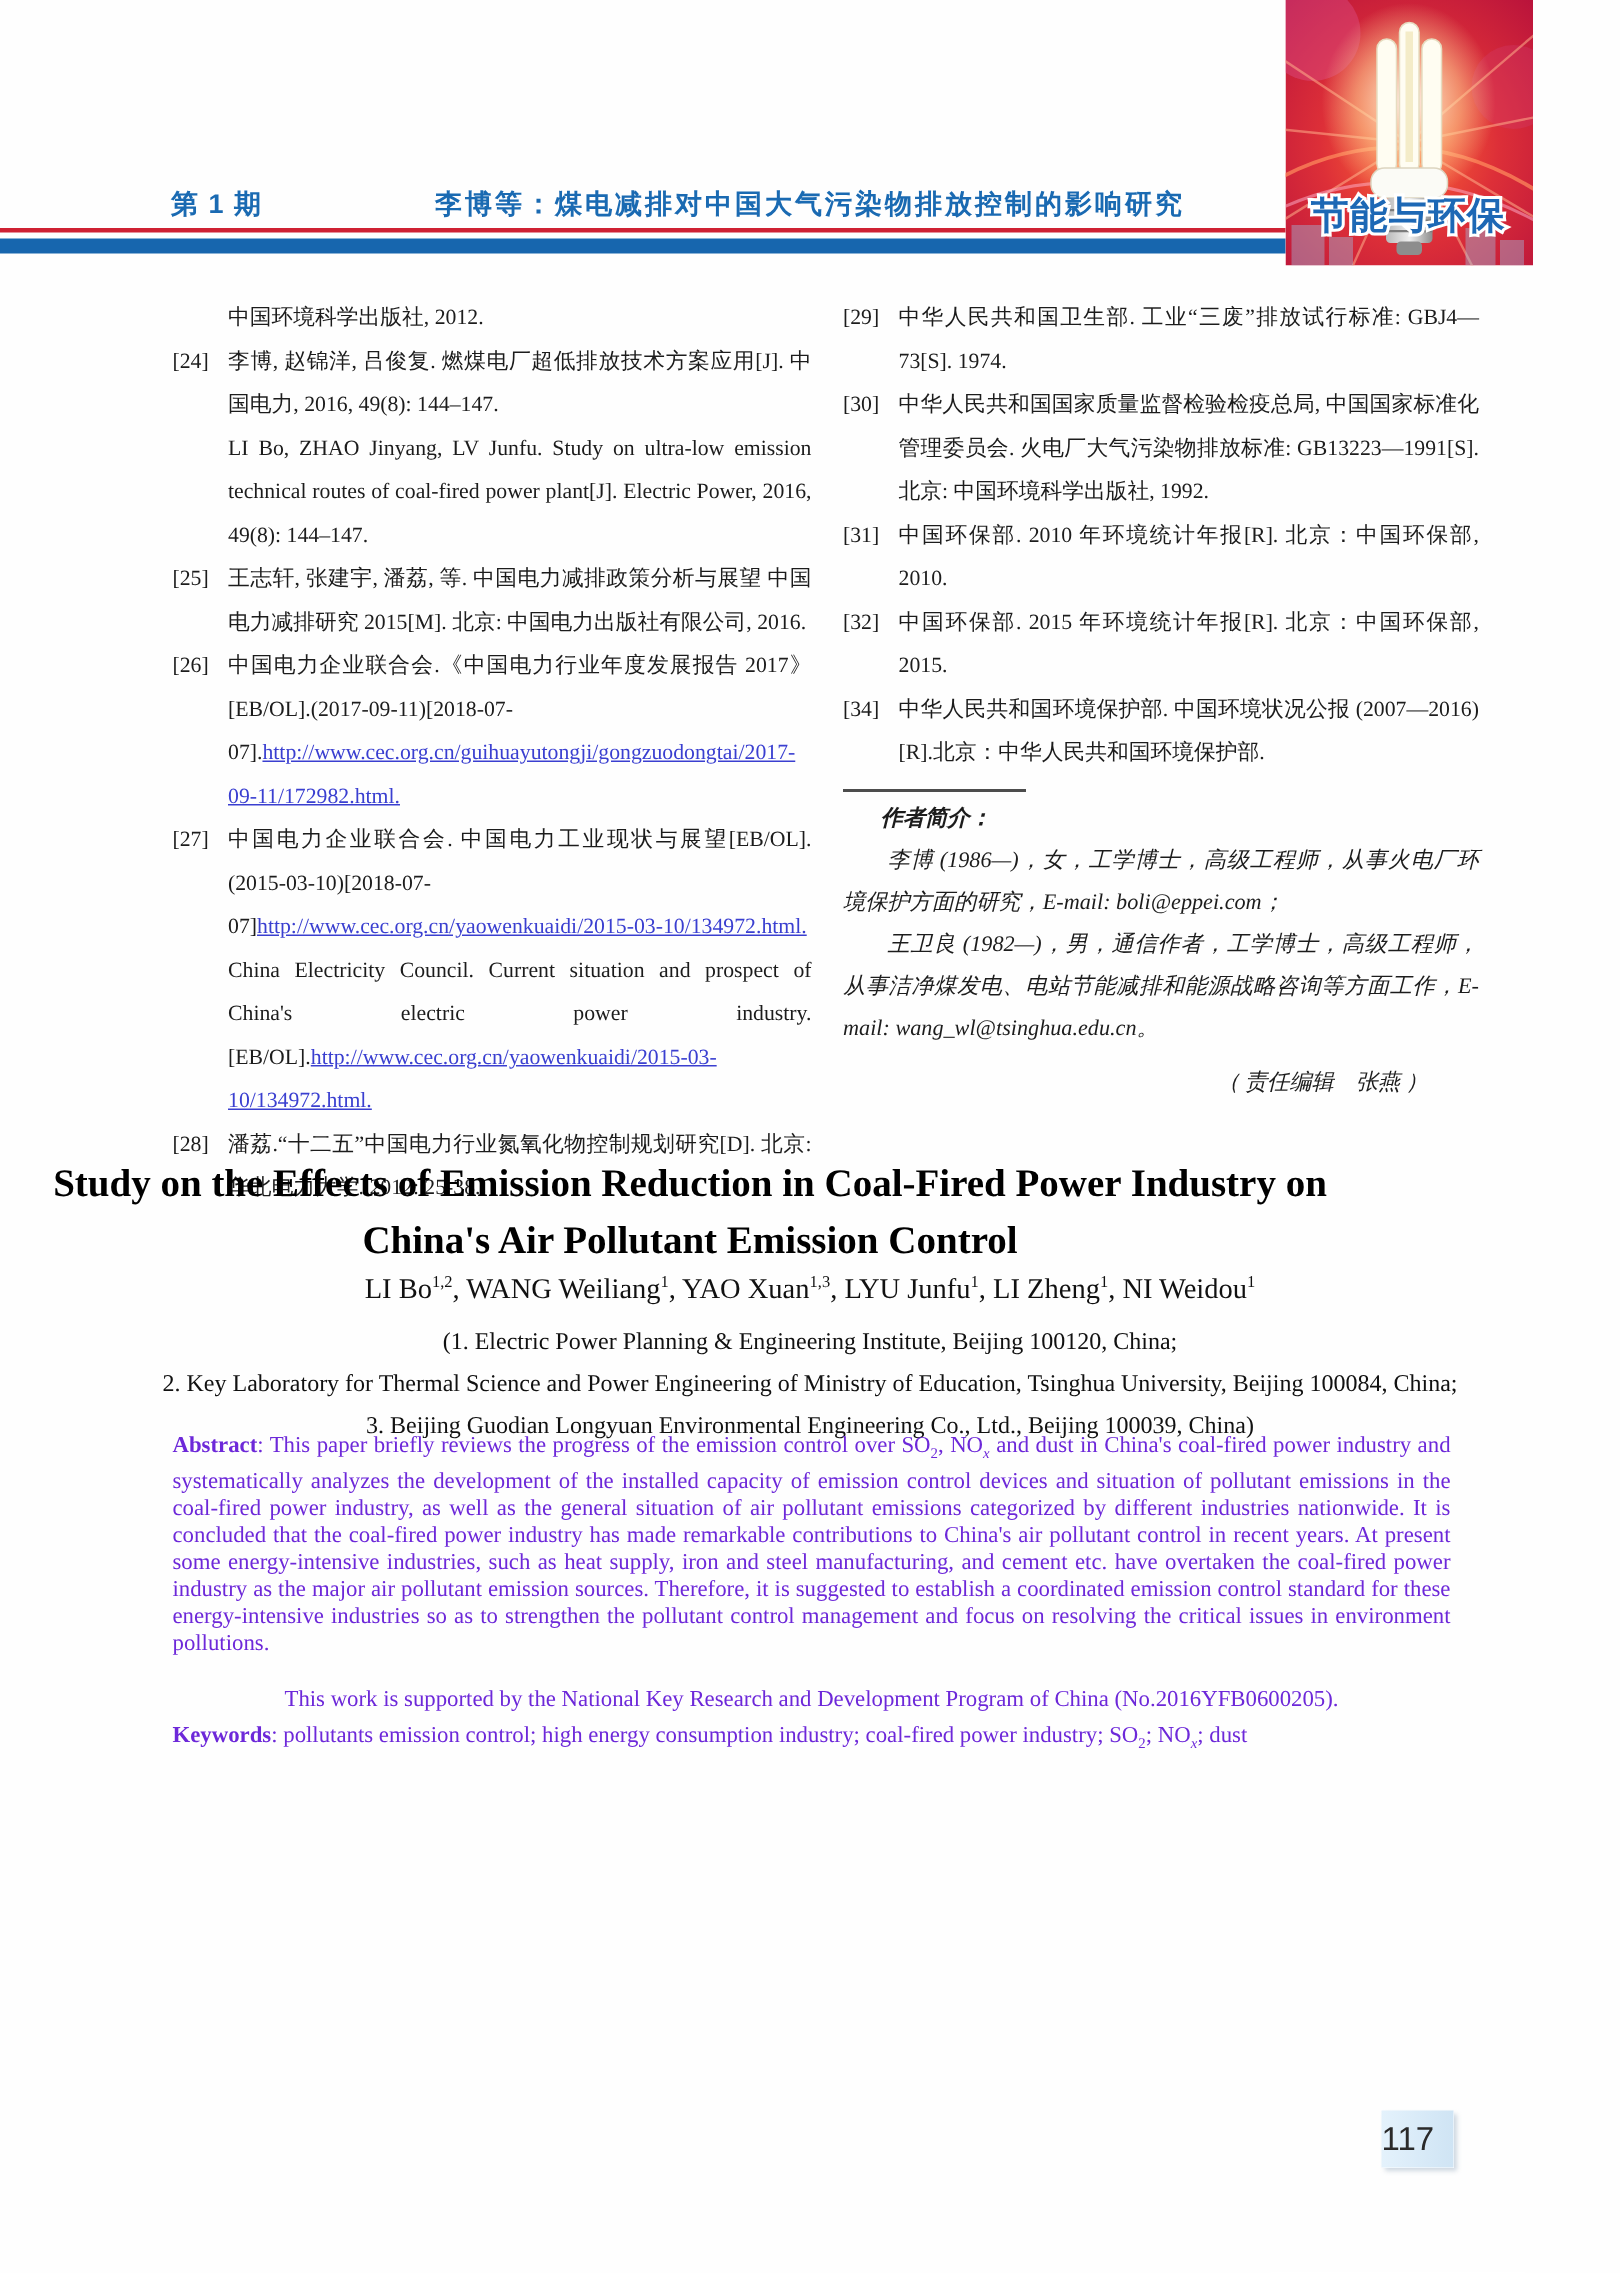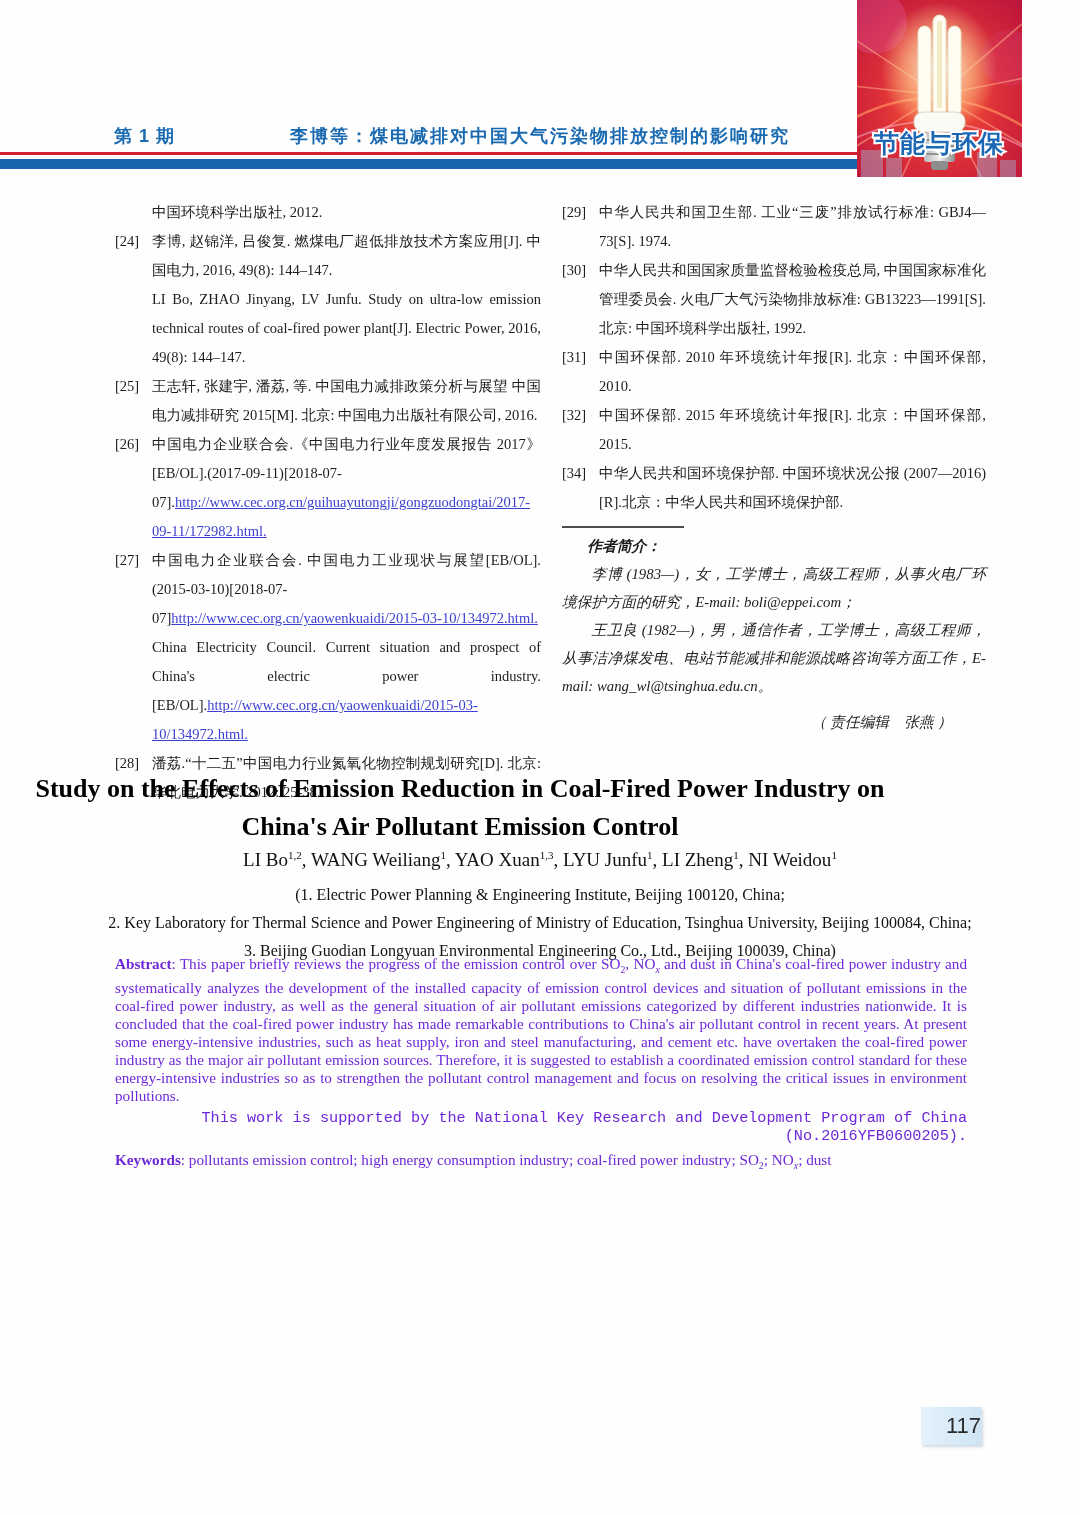--- a/index.html
+++ b/index.html
@@ -33,28 +33,28 @@
 
   
   .en-title{position:absolute;left:0;top:770px;width:920px;text-align:center;
             font-weight:bold;font-size:26px;line-height:38px;color:#000;}
   .en-authors{position:absolute;left:0;top:849px;width:1080px;text-align:center;font-size:19px;color:#111;}
   .en-authors sup{font-size:11px;}
   .en-affils{position:absolute;left:0;top:881px;width:1080px;text-align:center;font-size:16px;line-height:28px;color:#111;}
   .en-body{position:absolute;left:115px;top:955px;width:852px;font-size:15.2px;line-height:18px;
            text-align:justify;color:#6d28d9;}
   .en-body p{margin:0;}
-  .en-body .funding{margin-top:4px;text-align:right;font-family:Liberation Mono, monospace;}
+  .en-body .funding{margin-top:19px;text-align:center;}
   .en-body .keywords{margin-top:6px;text-align:left;}
   .lbl{font-weight:bold;}
   sub{font-size:0.65em;}
   sub.i{font-style:italic;}
 
   
-  .page-num{position:absolute;left:921px;top:1407px;width:60px;height:38px;text-align:right;line-height:38px;
+  .page-num{position:absolute;left:921px;top:1407px;width:48px;height:38px;text-align:left;line-height:38px;
             font-family:"Liberation Sans","DejaVu Sans",sans-serif;font-size:22px;color:#2a2a2a;
             background:linear-gradient(90deg,#e4f2fc 0%,var(--page-box-blue,#cfe4f4) 100%);
             box-shadow:2px 2px 3px rgba(150,170,190,0.45);}
 </style>
 </head>
 <body>
 
 <div class="page">
 
   <div class="issue">第 1 期</div>
@@ -136,21 +136,21 @@
     <div id="refs-right">
         <div class="ref-para"><span class="ref-label">[29]</span><span>中华人民共和国卫生部. 工业“三废”排放试行标准: GBJ4—73[S]. 1974.</span></div>
         <div class="ref-para"><span class="ref-label">[30]</span><span>中华人民共和国国家质量监督检验检疫总局, 中国国家标准化管理委员会. 火电厂大气污染物排放标准: GB13223—1991[S]. 北京: 中国环境科学出版社, 1992.</span></div>
         <div class="ref-para"><span class="ref-label">[31]</span><span>中国环保部. 2010 年环境统计年报[R]. 北京：中国环保部, 2010.</span></div>
         <div class="ref-para"><span class="ref-label">[32]</span><span>中国环保部. 2015 年环境统计年报[R]. 北京：中国环保部, 2015.</span></div>
         <div class="ref-para"><span class="ref-label">[34]</span><span>中华人民共和国环境保护部. 中国环境状况公报 (2007—2016)[R].北京：中华人民共和国环境保护部.</span></div>
       </div>
     <hr class="bio-sep">
     <div class="bio">
       <div class="bio-heading">作者简介：</div>
-      <p>李博 (1983—)，女，工学博士，高级工程师，从事火电厂环境保护方面的研究，E-mail: boli@eppei.com；</p>
+      <p>李博 (1986—)，女，工学博士，高级工程师，从事火电厂环境保护方面的研究，E-mail: boli@eppei.com；</p>
       <p>王卫良 (1982—)，男，通信作者，工学博士，高级工程师，从事洁净煤发电、电站节能减排和能源战略咨询等方面工作，E-mail: wang_wl@tsinghua.edu.cn。</p>
       <p class="editor-note">（ 责任编辑　张燕 ）</p>
     </div>
   </div>
 
   <div class="en-title">
     <div>Study on the Effects of Emission Reduction in Coal-Fired Power Industry on</div>
     <div>China's Air Pollutant Emission Control</div>
   </div>
   <div id="authors-line" class="en-authors"><span>LI Bo</span><sup>1,2</sup>, <span>WANG Weiliang</span><sup>1</sup>, <span>YAO Xuan</span><sup>1,3</sup>, <span>LYU Junfu</span><sup>1</sup>, <span>LI Zheng</span><sup>1</sup>, <span>NI Weidou</span><sup>1</sup></div>

